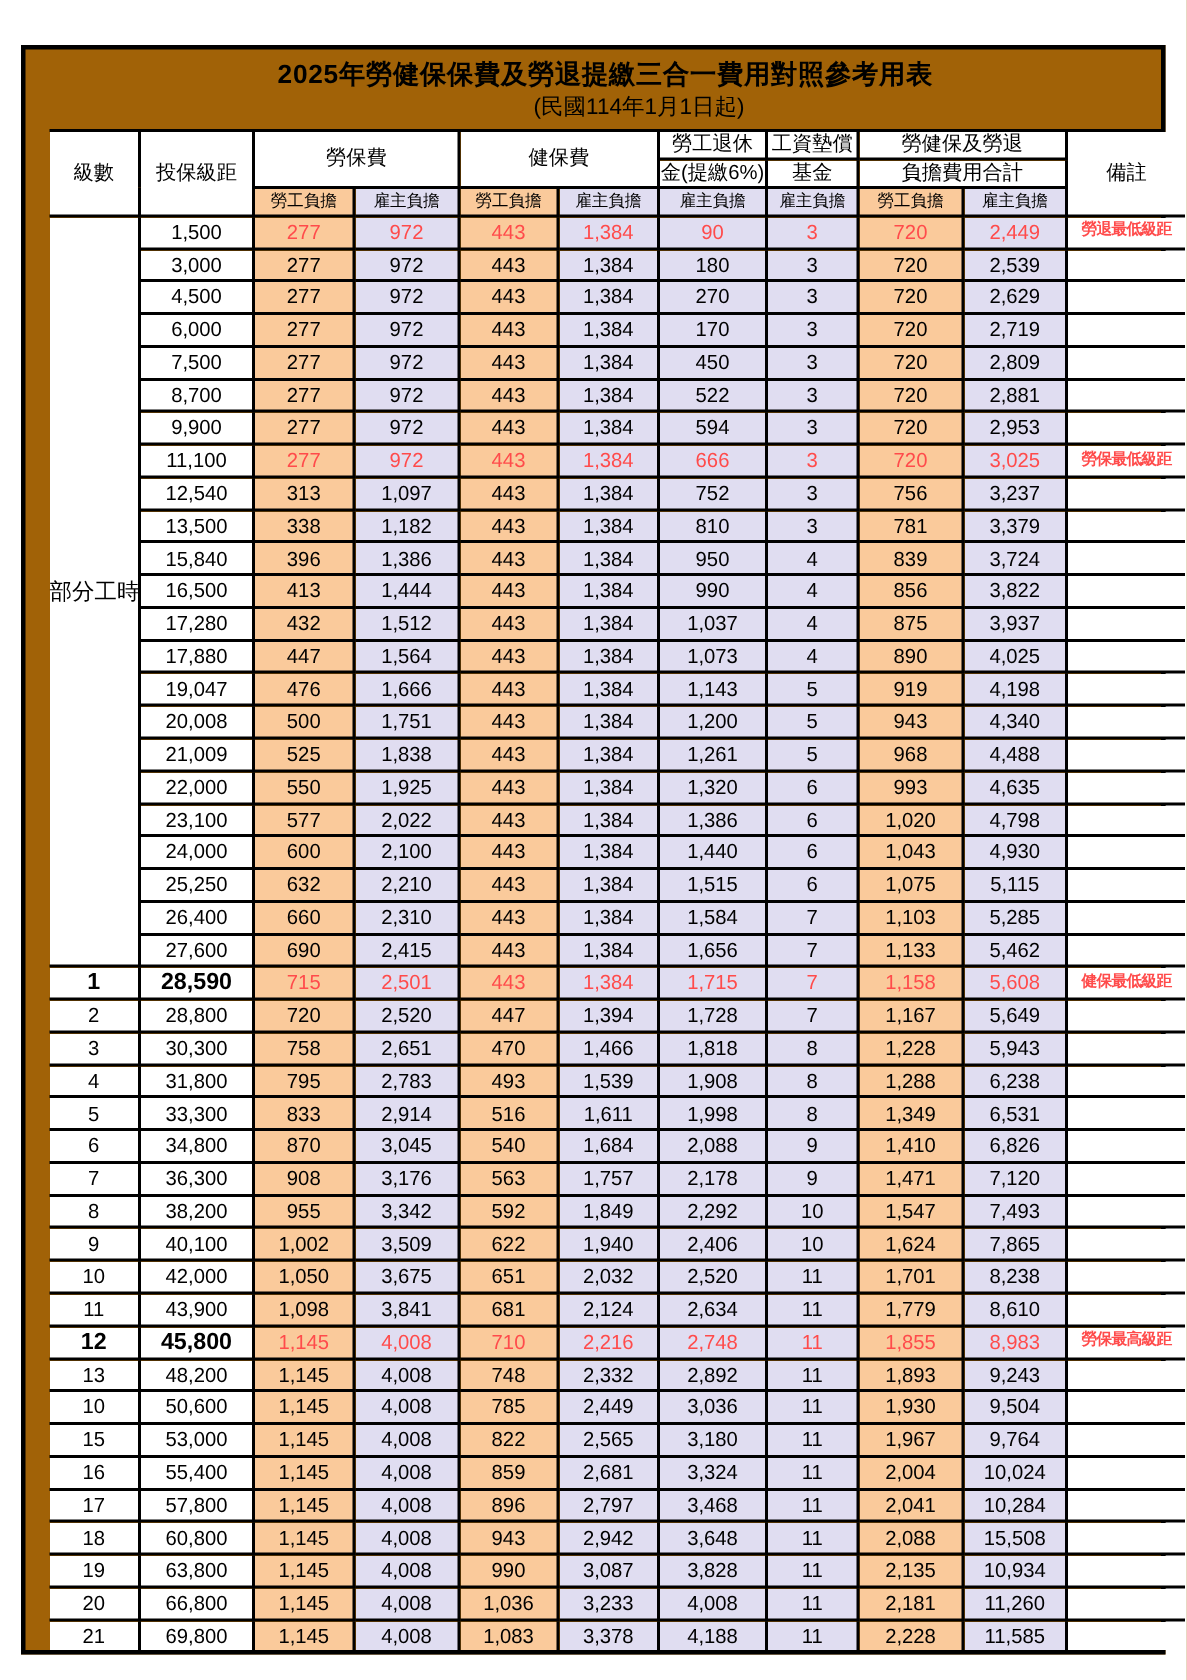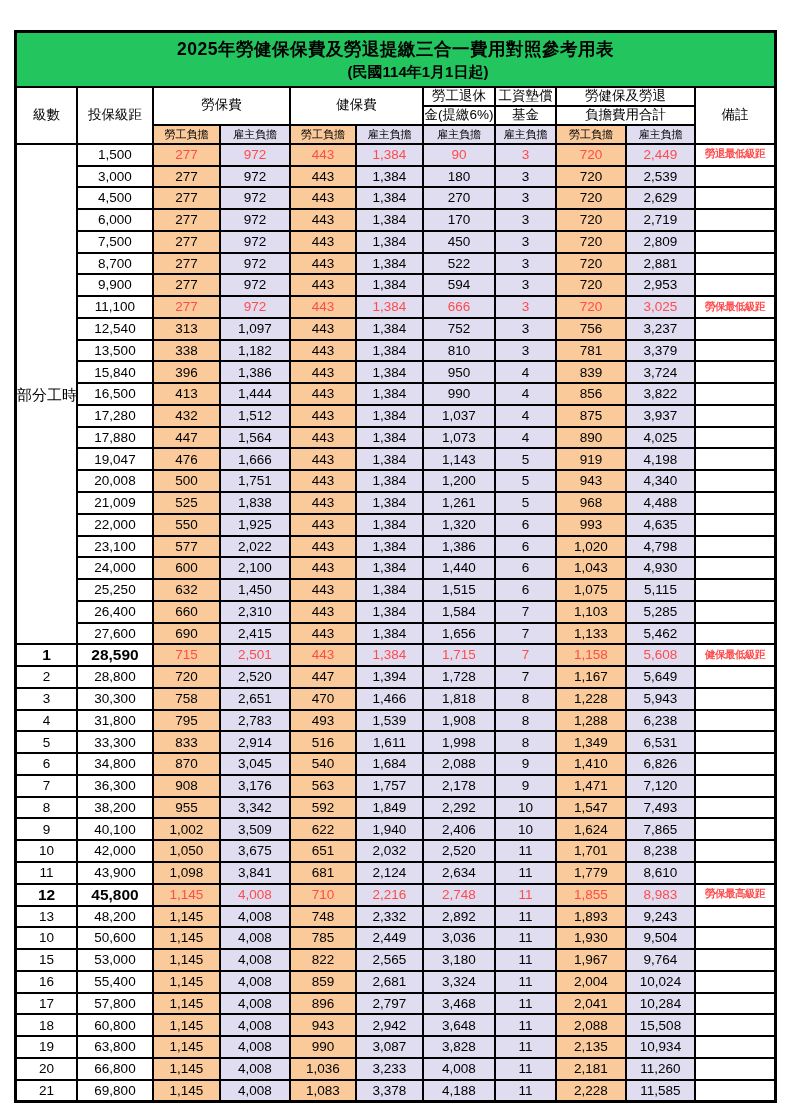--- a/index.html
+++ b/index.html
@@ -11,36 +11,37 @@
     font-family: "Liberation Sans", "DejaVu Sans", sans-serif;
     color: #000;
   }
   .sheet {
     position: absolute;
     left: 14px;
     top: 30px;
     width: 763px;
     box-sizing: border-box;
     border: 3px solid #000;
-    background: #22c55e;
+    background: #a16207;
+    padding-left: 16px;
   }
   .titlebox {
     border-bottom: 2px solid #000;
     text-align: center;
     padding: 3px 0 4px 0;
   }
   .title {
     font-size: 17.5px;
     font-weight: 700;
     letter-spacing: 0.5px;
     line-height: 1.5;
   }
   .subtitle {
     font-size: 15px;
-    font-weight: 700;
+    font-weight: 400;
     line-height: 1.3;
     margin-left: 45px;
   }
   table {
     width: 100%;
     border-collapse: collapse;
     table-layout: fixed;
     border: hidden; 
   }
   th, td {
@@ -369,21 +370,21 @@
           <td class="er val">1,384</td>
           <td class="er val">1,440</td>
           <td class="er val">6</td>
           <td class="emp val">1,043</td>
           <td class="er val">4,930</td>
           <td class="note"></td>
         </tr>
         <tr>
           <td class="bracket">25,250</td>
           <td class="emp val">632</td>
-          <td class="er val">1,450</td>
+          <td class="er val">2,210</td>
           <td class="emp val">443</td>
           <td class="er val">1,384</td>
           <td class="er val">1,515</td>
           <td class="er val">6</td>
           <td class="emp val">1,075</td>
           <td class="er val">5,115</td>
           <td class="note"></td>
         </tr>
         <tr>
           <td class="bracket">26,400</td>

